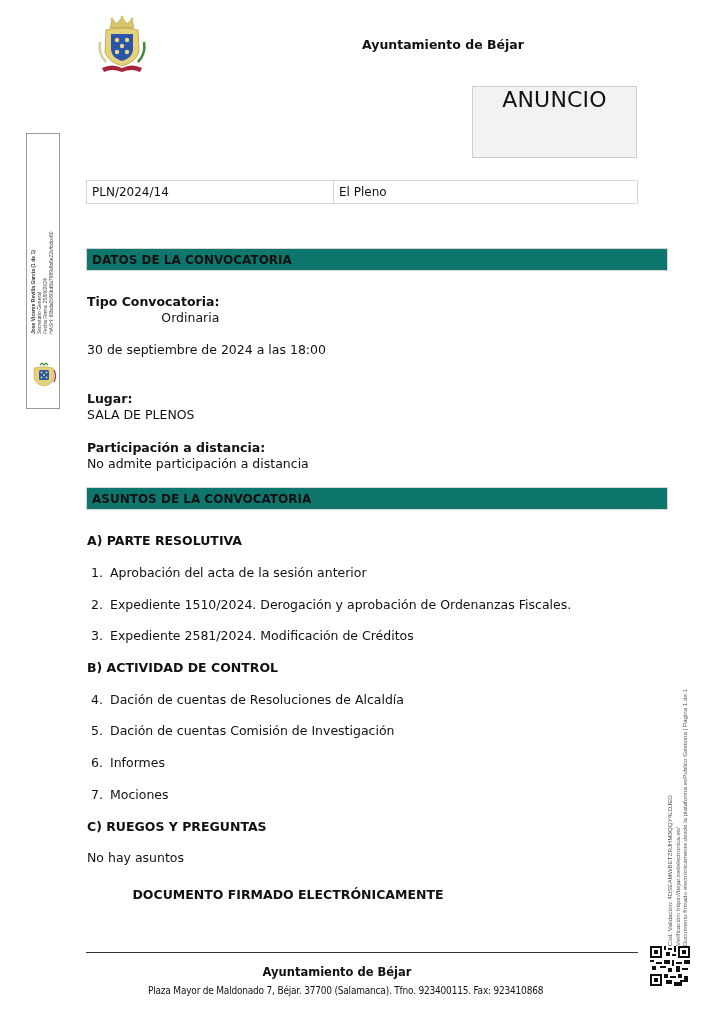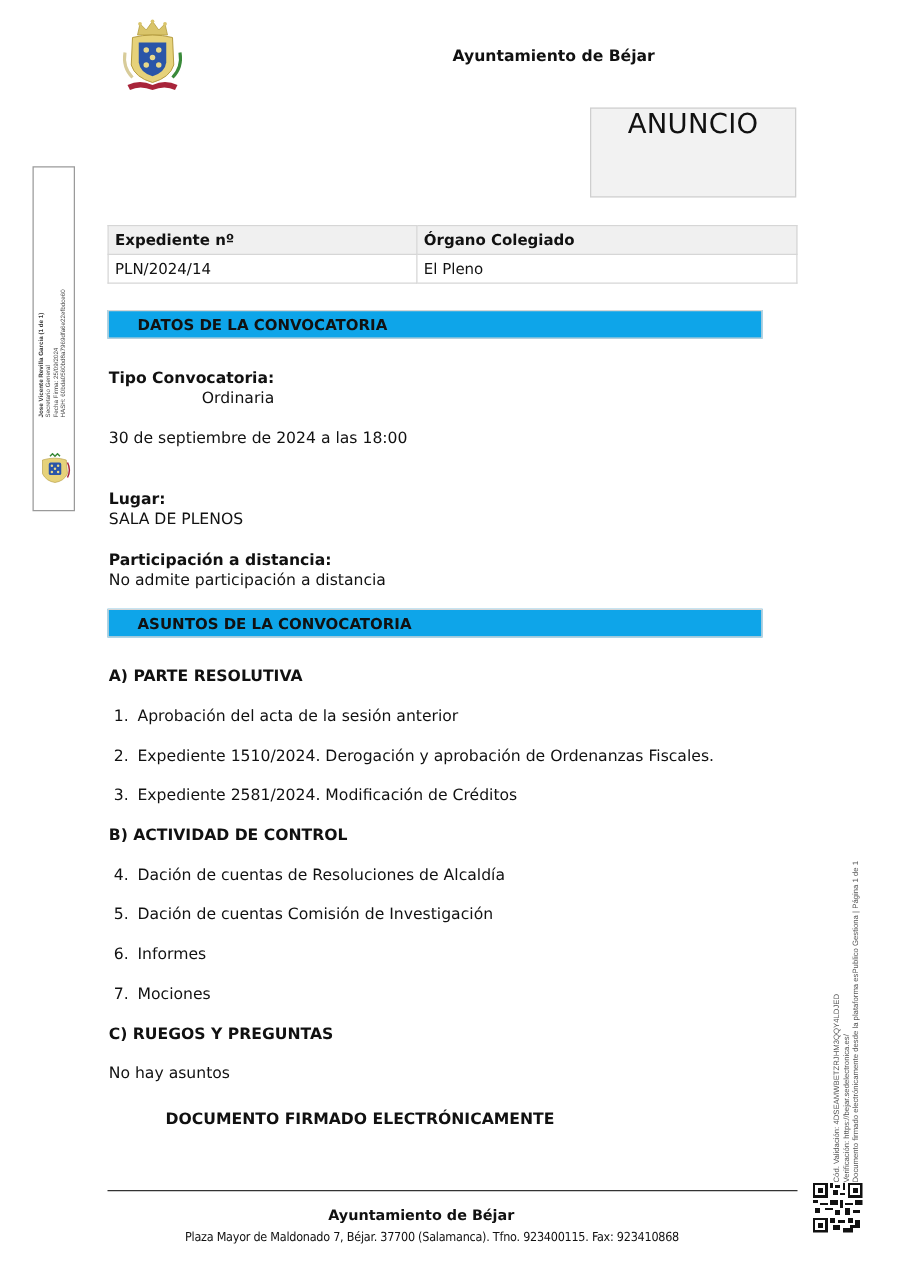--- a/index.html
+++ b/index.html
@@ -24,22 +24,22 @@
     .right-vert-inner { position: absolute; left: 0; top: 310px; transform-origin: 0 0; transform: rotate(-90deg);
       width: 310px; font-size: 6.2px; line-height: 7.5px; color: #555; font-family: "Liberation Sans", sans-serif; white-space: nowrap; }
 
     .qr { position: absolute; left: 650px; top: 946px; width: 40px; height: 40px; }
 
     .info-table { position: absolute; left: 86px; top: 180px; width: 552px; border-collapse: collapse; font-size: 12px; }
     .info-table td { border: 1px solid #d6d6d6; padding: 3px 5px; height: 23px; }
     .info-table tr.head td { background: #f0f0f0; font-weight: bold; }
     .info-table td.c1 { width: 247px; }
 
-    .section-bar { position: absolute; left: 86px; width: 524px; height: 23px; background: #0ea5e9; border: 1px solid #d6d6d6;
-      font-size: 12px; font-weight: bold; padding: 4px 23px; }
+    .section-bar { position: absolute; left: 86px; width: 582px; height: 23px; background: #0f766e; border: 1px solid #d6d6d6;
+      font-size: 12px; font-weight: bold; padding: 4px 5px; }
 
     .field { position: absolute; left: 87px; font-size: 12.5px; }
     .field .lbl { font-weight: bold; line-height: 16px; }
     .field .val { line-height: 16px; }
 
     .sub-h { position: absolute; left: 87px; font-size: 12.5px; font-weight: bold; }
     .item { position: absolute; left: 91px; font-size: 12.5px; }
     .item .num { display: inline-block; width: 19px; }
     .plain { position: absolute; left: 87px; font-size: 12.5px; }
 
@@ -153,24 +153,20 @@
       <rect x="17" y="15" width="2" height="3"></rect>
         <rect x="8" y="17" width="3" height="2"></rect>
         <rect x="12" y="18" width="4" height="2"></rect>
       <rect x="15" y="17" width="2" height="1"></rect>
     </g>
   </svg>
 </div>
 
 <table class="info-table">
   <tbody>
-      <tr class="head">
-    <td class="c1">Expediente nº</td>
-    <td>Órgano Colegiado</td>
-  </tr>
   <tr>
     <td class="c1">PLN/2024/14</td>
     <td>El Pleno</td>
   </tr>
 </tbody>
   </table>
 
 <div class="section-bar" style="top:248px;">DATOS DE LA CONVOCATORIA</div>
 
 <div class="field" style="top:294px;text-align:right;">

